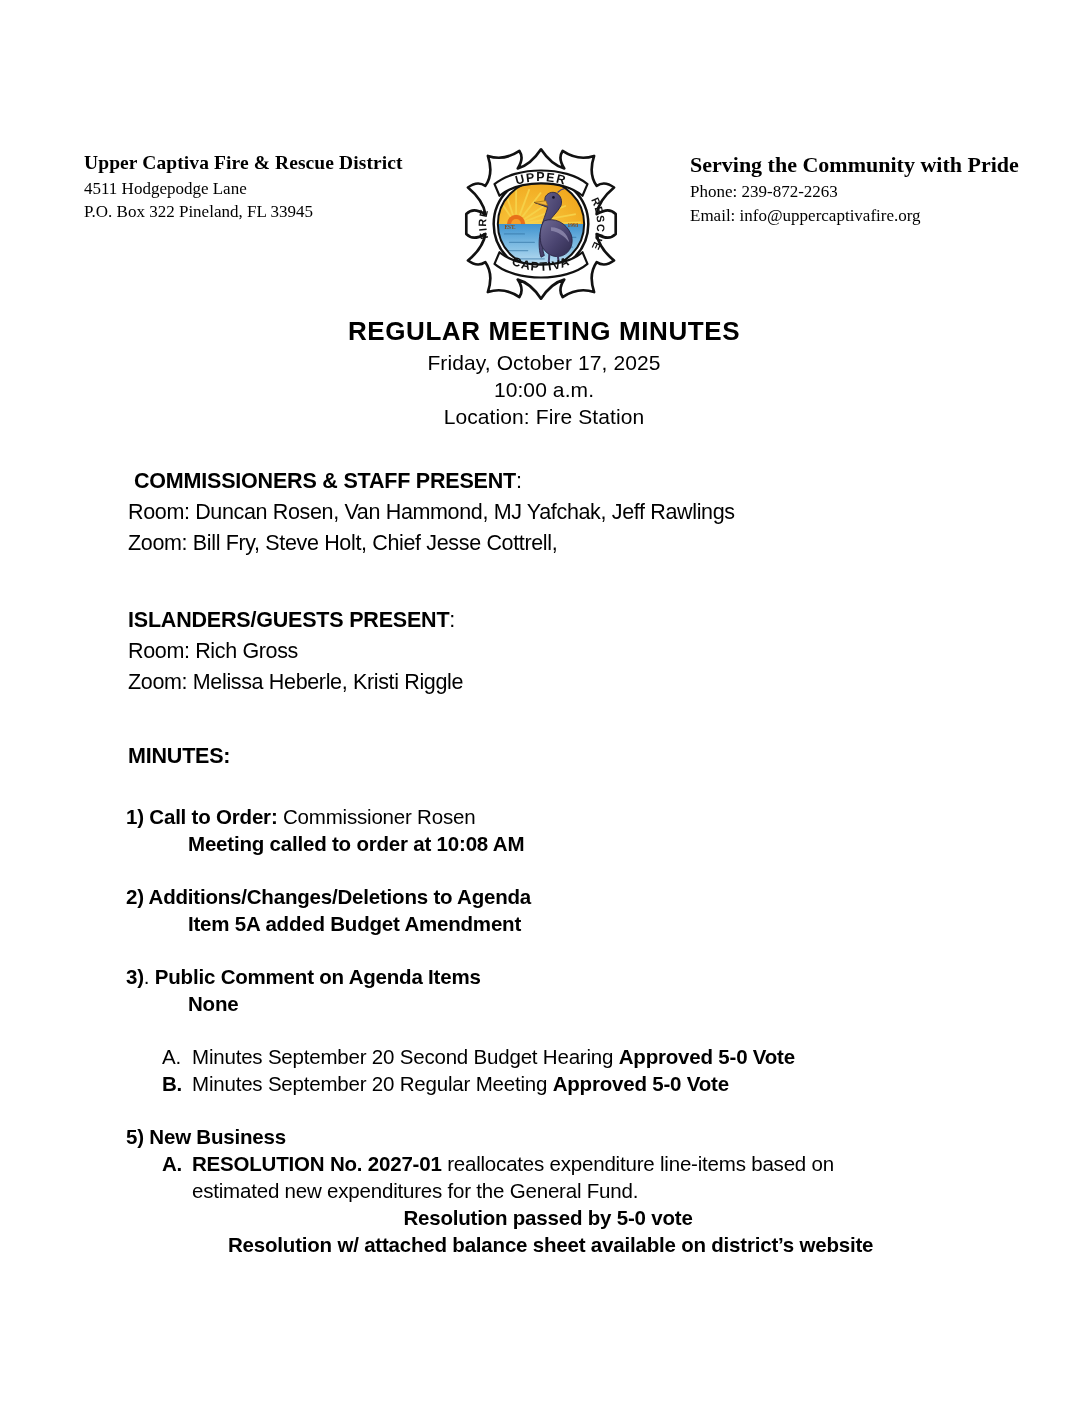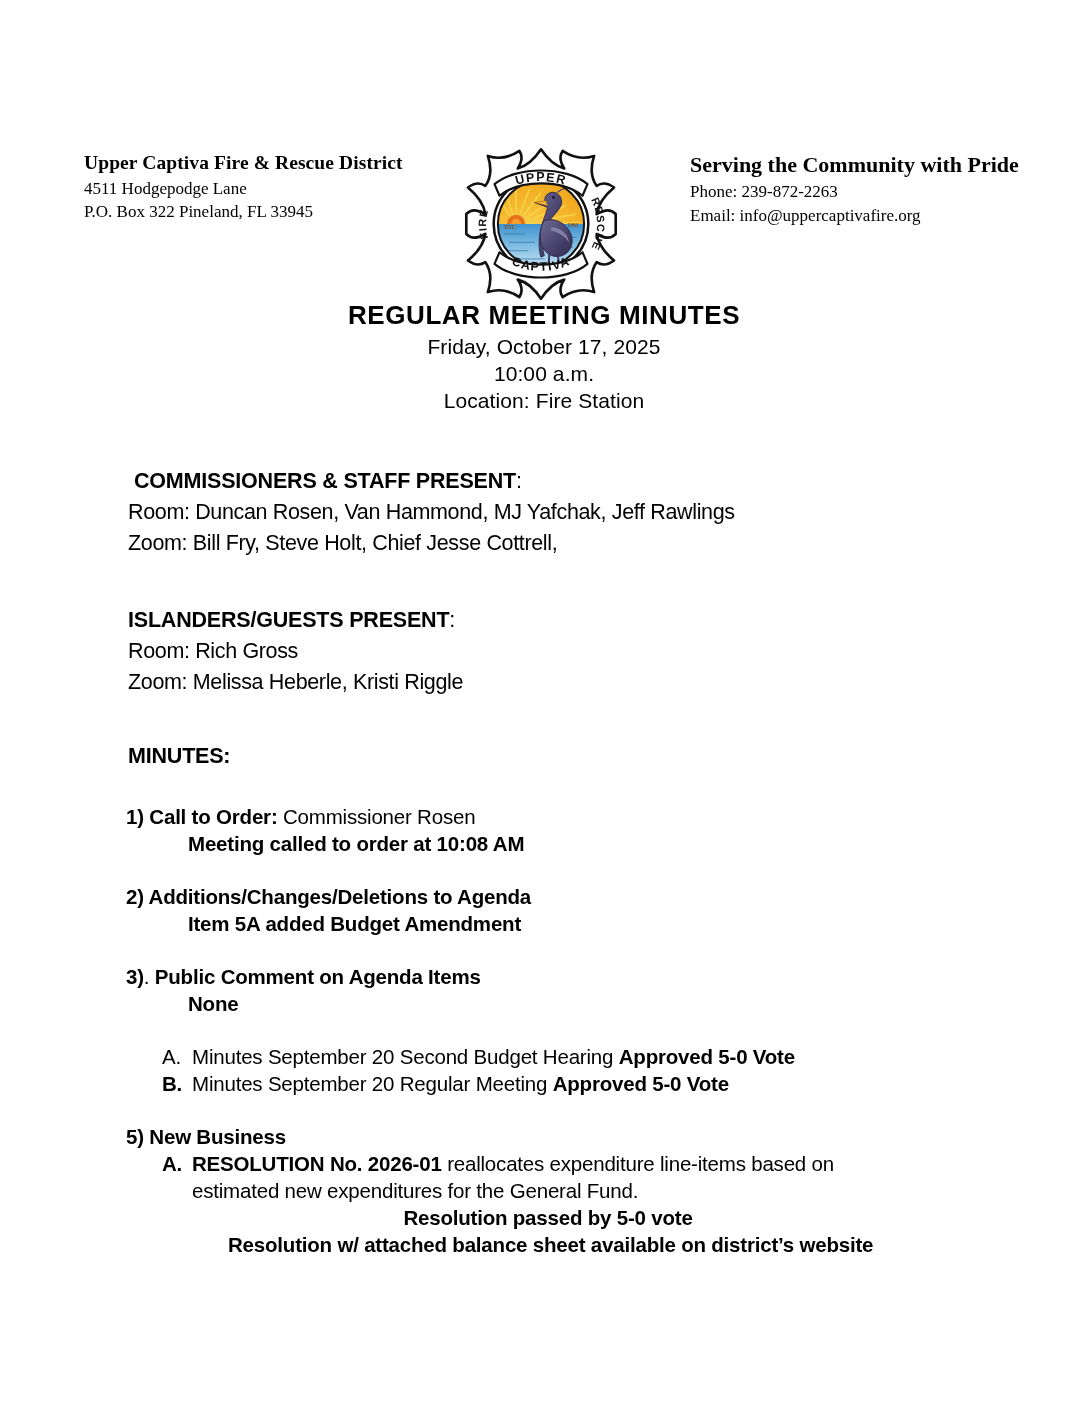--- a/index.html
+++ b/index.html
@@ -76,21 +76,21 @@
     top: -9px;
     width: 166px;
     height: 166px;
   }
   .logo-wrap svg { display: block; }
 
   
   .title-block {
     position: absolute;
     left: 0;
-    top: 300px;
+    top: 316px;
     width: 1088px;
     text-align: center;
   }
   .doc-title {
     font-size: 26px;
     font-weight: bold;
     letter-spacing: 0.6px;
     line-height: 1.18;
     margin: 0 0 2px 0;
   }
@@ -416,21 +416,21 @@
           <span class="txt"><span>Minutes September 20 Regular Meeting </span><b>Approved 5-0 Vote</b></span>
         </div>
       </div>
 
       <div class="item">
         <div class="item-head">5) New Business</div>
         <div class="res-item">
           <div class="res-row">
             <span class="ltr">A.</span>
             <span class="res-body">
-              <span class="l1"><b>RESOLUTION No. 2026-01</b><span> reallocates expenditure line-items based on</span></span>
+              <span class="l1"><b>RESOLUTION No. 2027-01</b><span> reallocates expenditure line-items based on</span></span>
               <span class="l2" style="display:block;">estimated new expenditures for the General Fund.</span>
             </span>
           </div>
           <div class="res-deep">Resolution passed by 5-0 vote</div>
           <div class="res-deep">Resolution w/ attached balance sheet available on district’s website</div>
         </div>
       </div>
 
     </div>
   </div>

